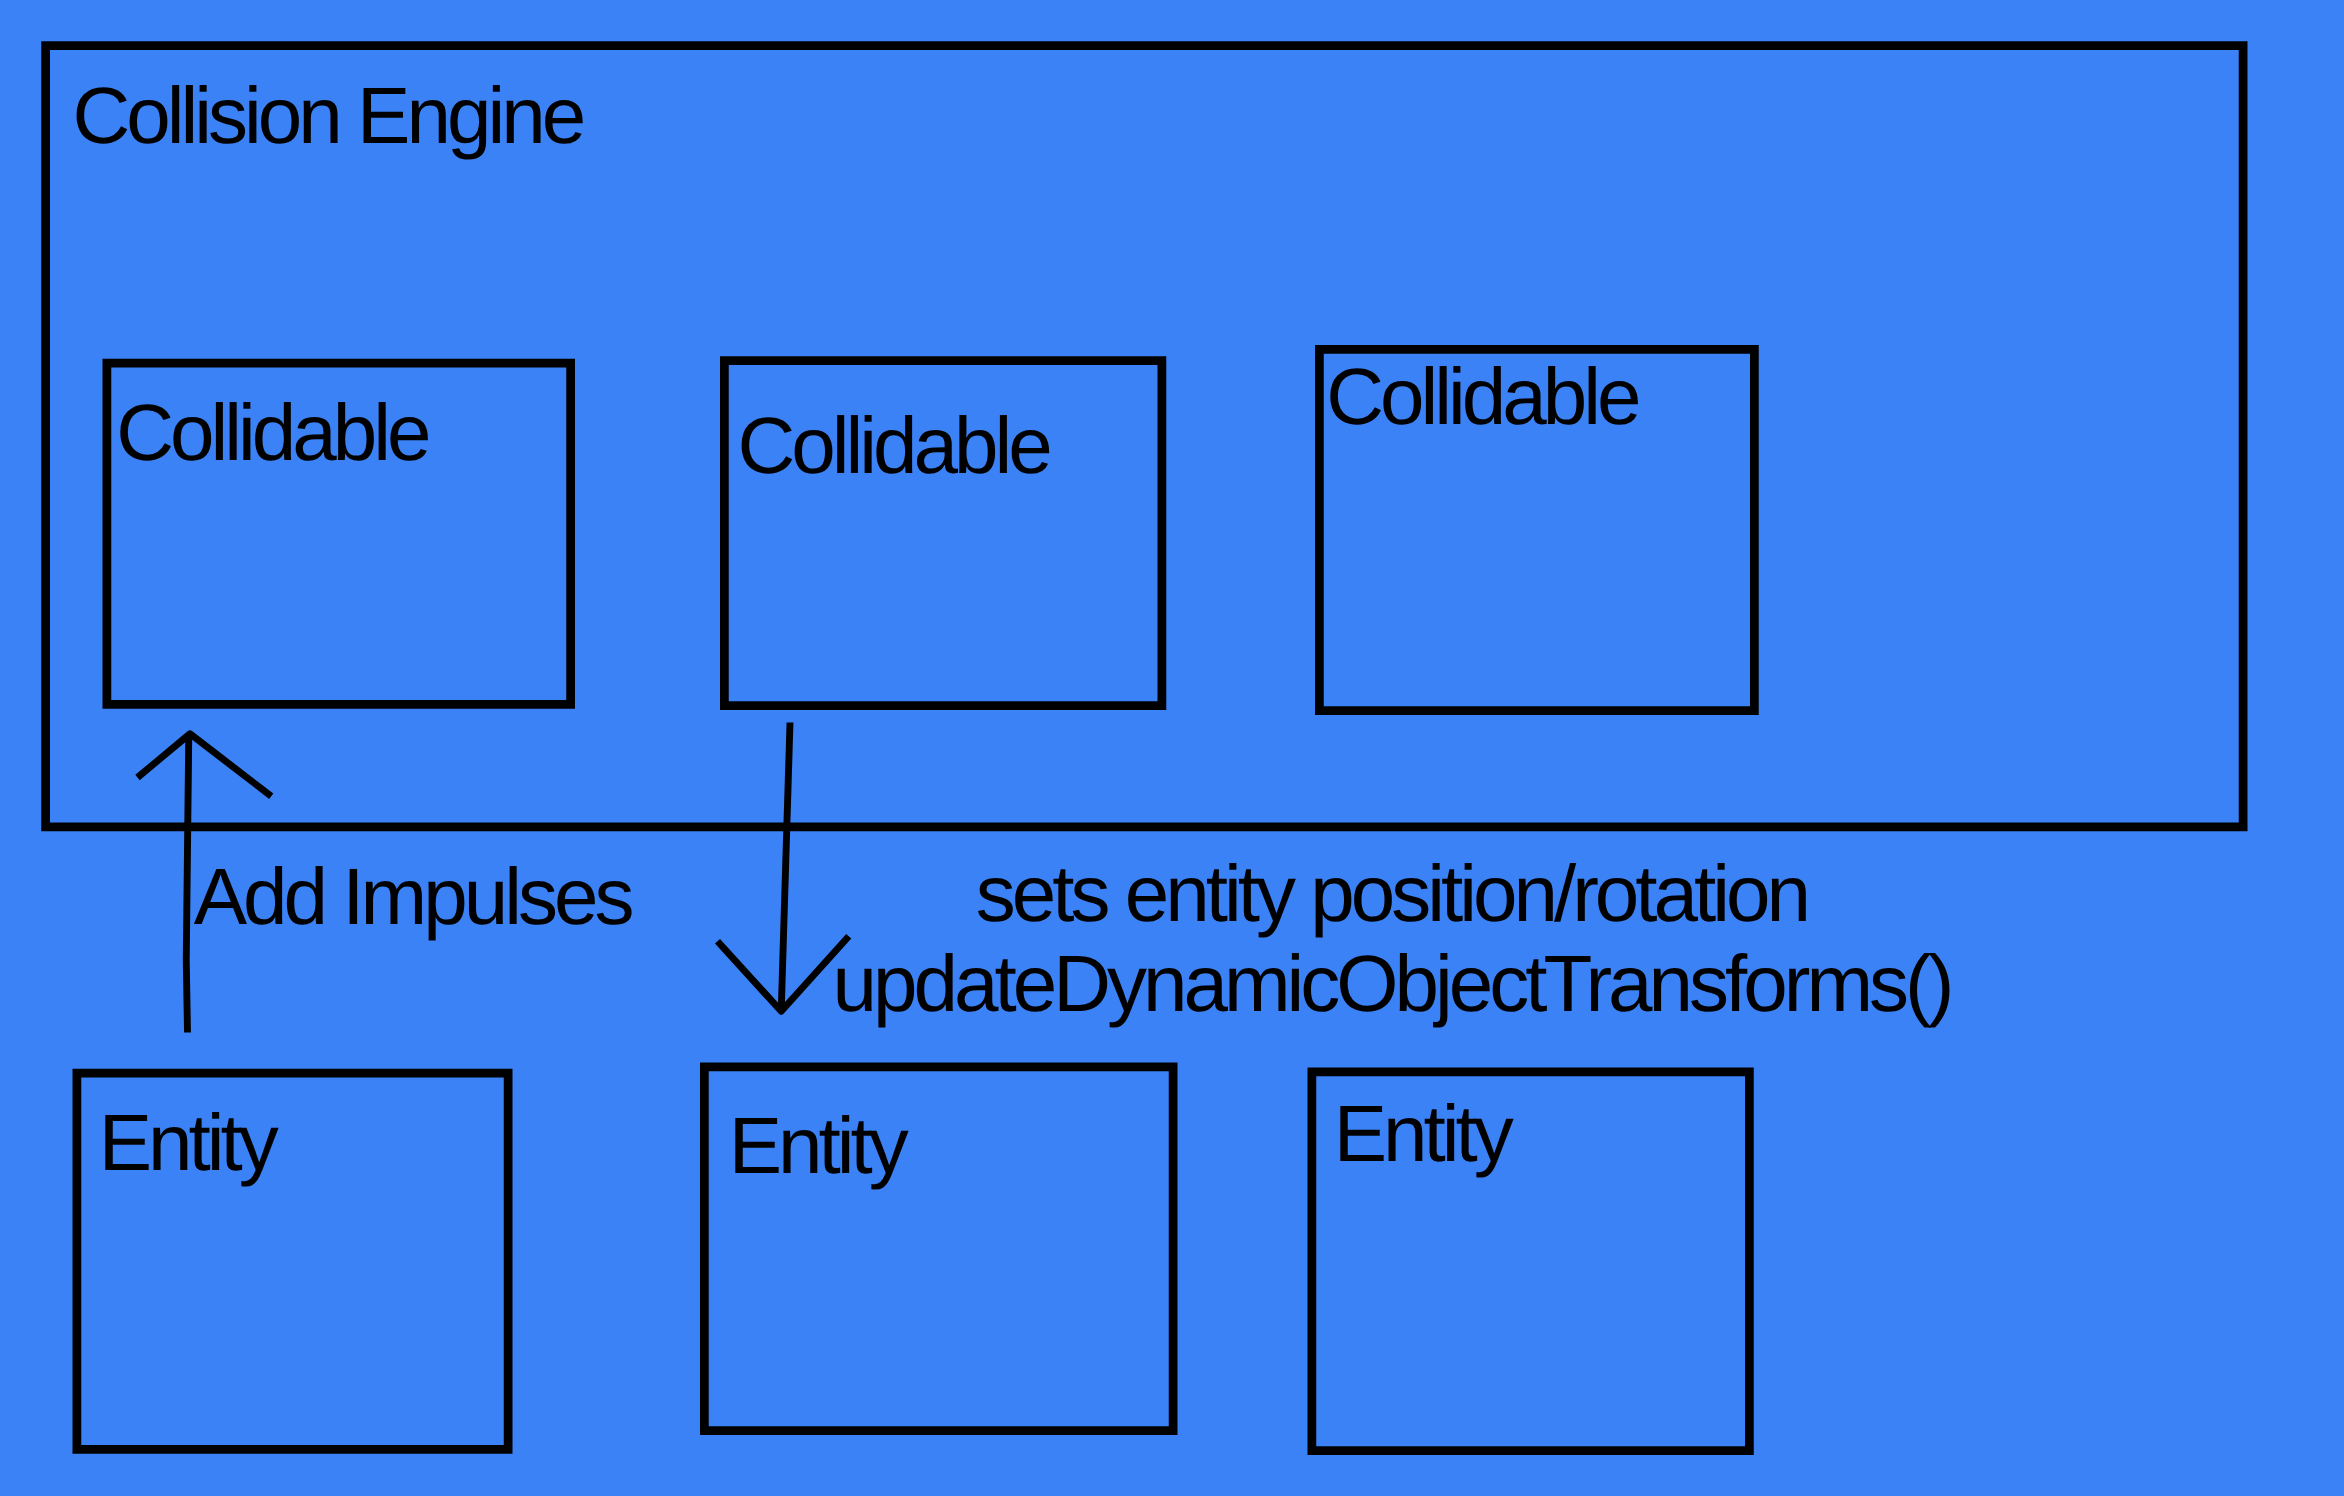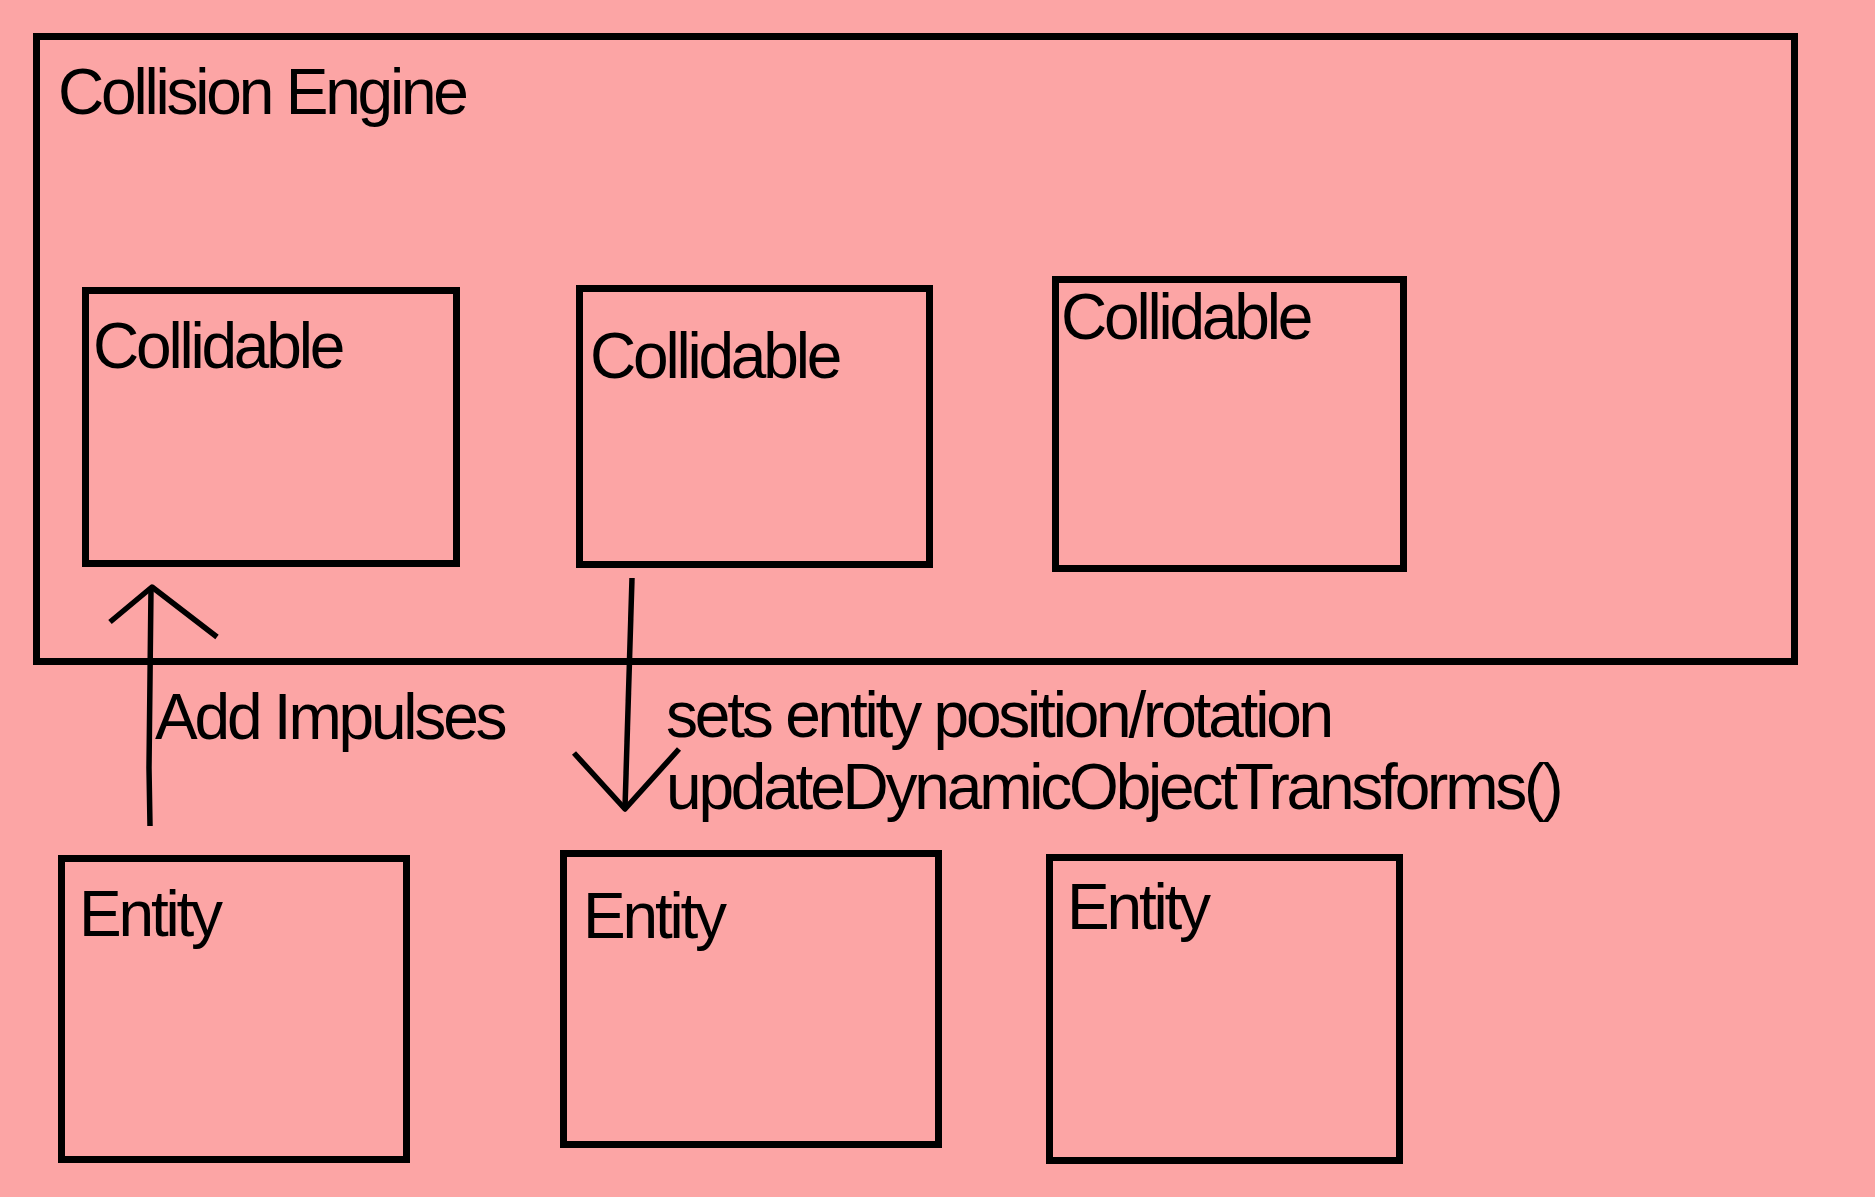--- a/index.html
+++ b/index.html
@@ -4,40 +4,41 @@
 <style>
   html, body {
     margin: 0;
     padding: 0;
     background: #ffffff;
   }
   .canvas {
     position: relative;
     width: 1875px;
     height: 1197px;
-    background: #fca5a5;
+    background: #3b82f6;
     overflow: hidden;
     font-family: "Liberation Sans", sans-serif;
     color: #000000;
   }
   .box {
     position: absolute;
     box-sizing: border-box;
     border: 7px solid #000000;
     background: transparent;
   }
   .lbl {
     font-size: 64px;
     line-height: 64px;
     letter-spacing: -0.05em;
     color: #000000;
     white-space: nowrap;
   }
   .free-lbl {
     position: absolute;
+    text-align: center;
   }
   .two-line {
     line-height: 72px;
   }
   .arrow-layer {
     position: absolute;
     left: 0;
     top: 0;
     width: 1875px;
     height: 1197px;

